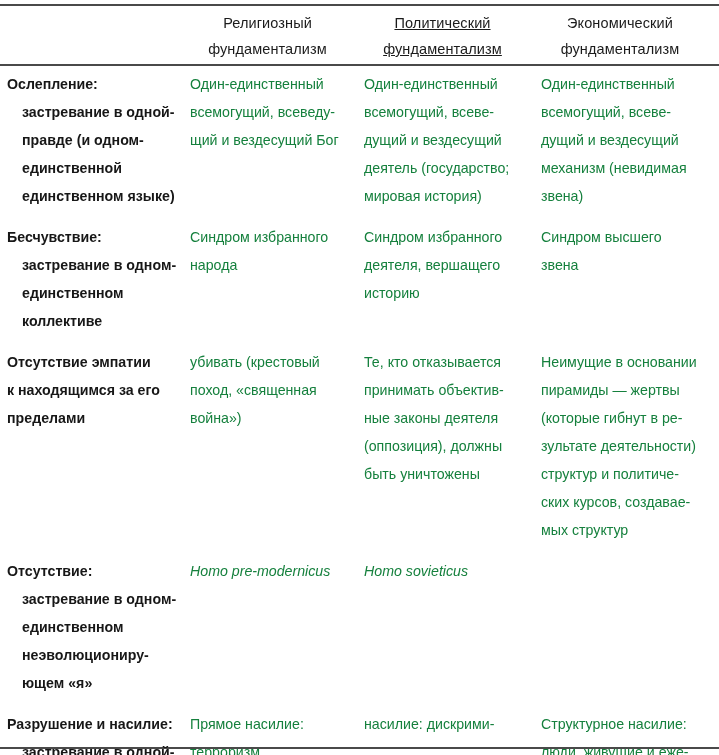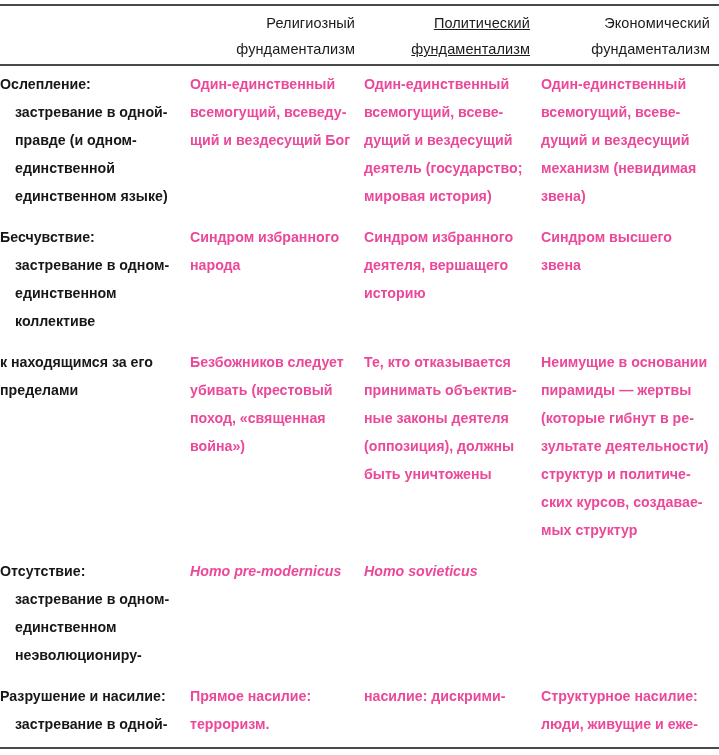--- a/index.html
+++ b/index.html
@@ -46,21 +46,21 @@
     line-height: 26px;
     color: #1b1b1b;
     text-align: center;
     padding-top: 2px;
     letter-spacing: 0.1px;
   }
   .th-spacer { width: 180px; }
   .th-1 { width: 175px; }
   .th-2 { width: 175px; text-decoration: underline; }
   .th-3 { width: 180px; }
-  .th .ln { display: block; white-space: nowrap; text-align: right; }
+  .th .ln { display: block; white-space: nowrap; }
 
   
   .tbody {
     position: absolute;
     top: 70px;
     left: 0;
     width: 719px;
   }
 
   .trow {
@@ -70,34 +70,34 @@
     margin-bottom: 13px;
   }
 
   .cell {
     font-size: 14.2px;
     line-height: 28px;
   }
 
   .cell-label {
     width: 183px;
-    padding-left: 0;
+    padding-left: 7px;
     color: #171717;
     font-weight: 600;
     padding-right: 2px;
   }
   .cell-label .ln {
     display: block;
     white-space: nowrap;
   }
   .cell-label .ln.ind { padding-left: 15px; }
 
   .cell-body {
-    color: #ec4899;
-    font-weight: 700;
+    color: #15803d;
+    font-weight: 400;
   }
   .cell-b1 { width: 173px; padding-left: 7px; }
   .cell-b2 { width: 175px; padding-left: 8px; }
   .cell-b3 { width: 188px; padding-left: 10px; }
   .cell-body .ln {
     display: block;
     white-space: nowrap;
   }
   .cell-body.italic .ln {
     font-style: italic;
@@ -173,25 +173,25 @@
           <span class="ln">деятеля, вершащего</span>
           <span class="ln">историю</span>
         </div>
         <div class="cell cell-body cell-b3">
           <span class="ln">Синдром высшего</span>
           <span class="ln">звена</span>
         </div>
       </div>
       <div class="trow">
         <div class="cell cell-label">
+          <span class="ln">Отсутствие эмпатии</span>
           <span class="ln">к находящимся за его</span>
           <span class="ln">пределами</span>
         </div>
         <div class="cell cell-body cell-b1">
-          <span class="ln">Безбожников следует</span>
           <span class="ln">убивать (крестовый</span>
           <span class="ln">поход, «священная</span>
           <span class="ln">война»)</span>
         </div>
         <div class="cell cell-body cell-b2">
           <span class="ln">Те, кто отказывается</span>
           <span class="ln">принимать объектив-</span>
           <span class="ln">ные законы деятеля</span>
           <span class="ln">(оппозиция), должны</span>
           <span class="ln">быть уничтожены</span>
@@ -205,20 +205,21 @@
           <span class="ln">ских курсов, создавае-</span>
           <span class="ln">мых структур</span>
         </div>
       </div>
       <div class="trow">
         <div class="cell cell-label">
           <span class="ln">Отсутствие:</span>
           <span class="ln ind">застревание в одном-</span>
           <span class="ln ind">единственном</span>
           <span class="ln ind">неэволюциониру-</span>
+          <span class="ln ind">ющем «я»</span>
         </div>
         <div class="cell cell-body cell-b1 italic">
           <span class="ln">Homo pre-modernicus</span>
         </div>
         <div class="cell cell-body cell-b2 italic">
           <span class="ln">Homo sovieticus</span>
         </div>
       </div>
       <div class="trow">
         <div class="cell cell-label">

